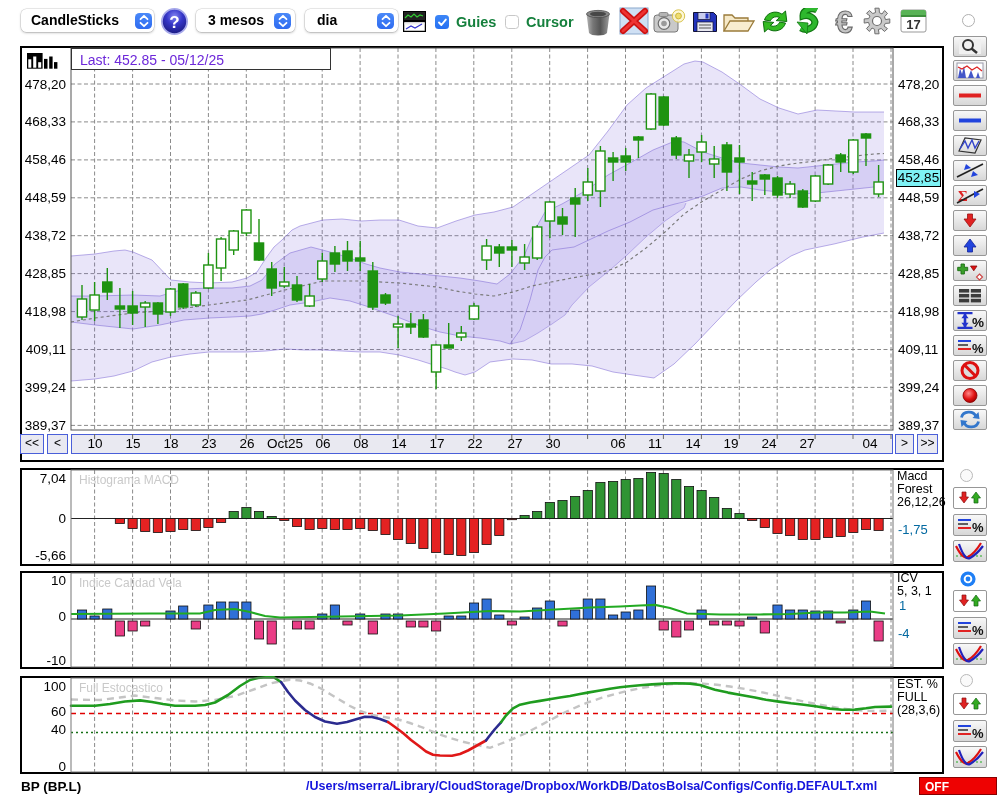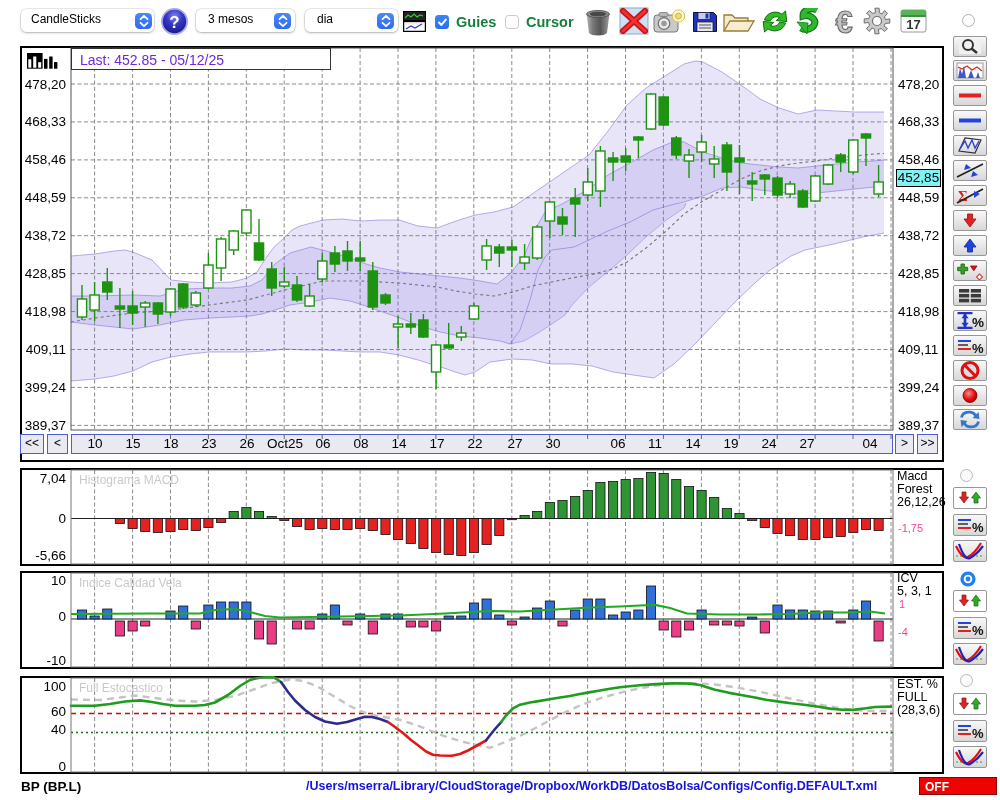--- a/index.html
+++ b/index.html
@@ -5,23 +5,23 @@
 body{width:1000px;height:800px;background:#fff;font-family:"Liberation Sans",sans-serif;position:relative;overflow:hidden}
 .abs{position:absolute}
 .panel{position:absolute;left:20px;width:924px;border:2px solid #000;background:#fff}
 .ylab{position:absolute;font-size:13.5px;color:#000;text-align:right;width:55px}
 .ylabr{position:absolute;font-size:13.5px;color:#000}
 .xbar{position:absolute;left:71px;top:434px;width:822px;height:20px;background:#e9e9f1;border:1.5px solid #4a5fd9}
 .xbtn{position:absolute;top:434px;height:20px;background:#e9e9f1;border:1.5px solid #4a5fd9;font-size:12px;text-align:center;line-height:17px;color:#000}
 .xlab{position:absolute;top:436px;width:50px;text-align:center;font-size:13.5px;color:#000}
 .wm{position:absolute;font-size:12px;color:#c9c9c9}
 .rlab{position:absolute;font-size:12.5px;color:#000;line-height:13px}
-.blab{position:absolute;font-size:11px;color:#ec4899}
+.blab{position:absolute;font-size:13px;color:#0369a1}
 .sbtn{position:absolute;left:953px;width:34px;height:21px;background:linear-gradient(#f8f8f8,#d7d7d7);border:1px solid #979797;border-radius:2px}
-.dd{position:absolute;background:#fff;border-radius:5.5px;box-shadow:0 0 0 0.5px rgba(0,0,0,0.15),0 1px 2.5px rgba(0,0,0,0.25);font-size:12px;font-weight:400;color:#000}
+.dd{position:absolute;background:#fff;border-radius:5.5px;box-shadow:0 0 0 0.5px rgba(0,0,0,0.15),0 1px 2.5px rgba(0,0,0,0.25);font-size:14px;font-weight:700;color:#000}
 .ddsq{position:absolute;border-radius:4.5px;background:linear-gradient(#4a89f8,#2e6bf0)}
 .cb{position:absolute;width:14px;height:14px;border-radius:3.5px}
 .cblab{position:absolute;font-size:14.5px;font-weight:700;color:#15803d}
 </style></head><body>
 
 <div class="dd" style="left:21px;top:9px;width:133px;height:23px">
     <span style="position:absolute;left:10px;top:3px">CandleSticks</span>
   </div>
 <div class="ddsq" style="left:135px;top:12.5px;width:17px;height:16px"></div>
 <svg class="abs" style="left:137.5px;top:13.5px" width="12" height="14">

